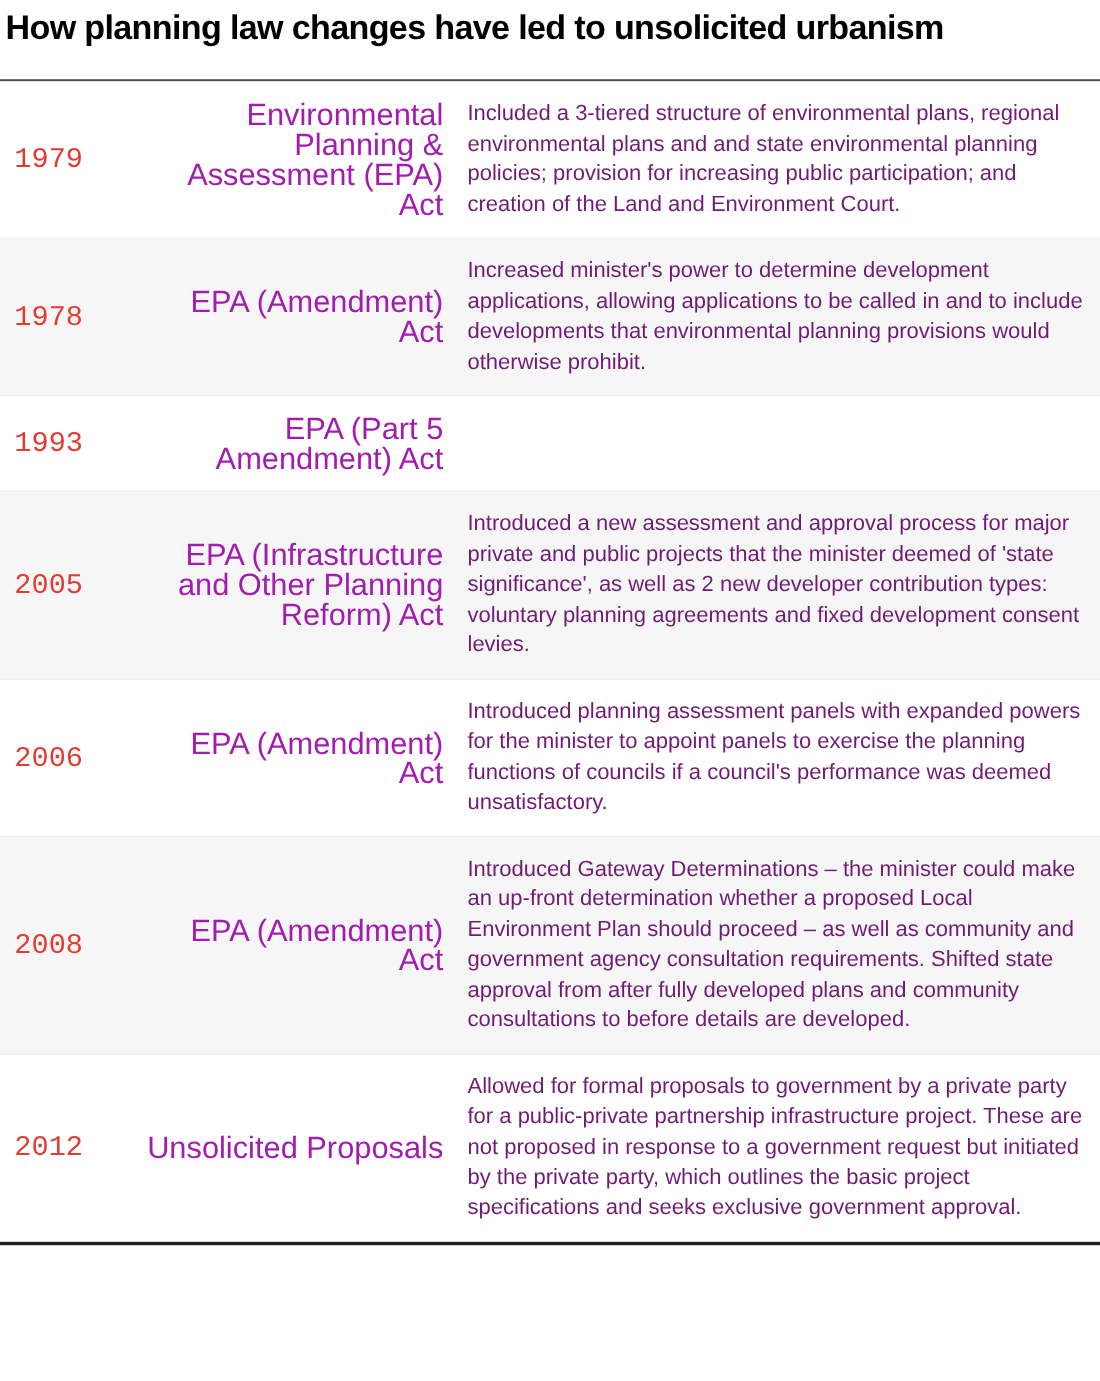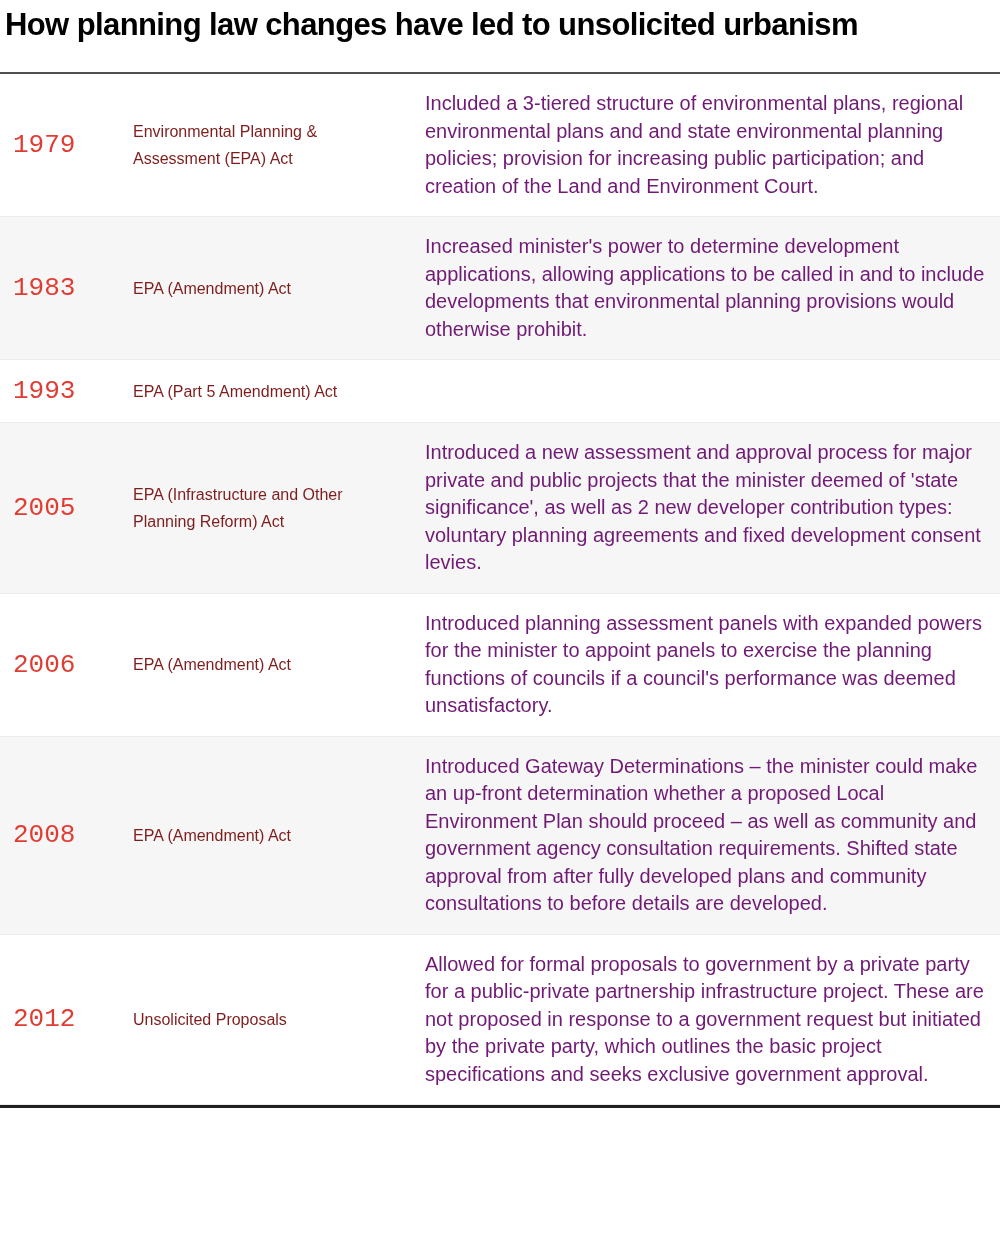--- a/index.html
+++ b/index.html
@@ -45,24 +45,25 @@
   .row.alt {
     background: #f6f6f6;
   }
   .year-cell {
     font-size: 26px;
     line-height: 30px;
     color: #e03c31;
     font-family: Liberation Mono, monospace;
   }
   .act-cell {
-    font-size: 16px;
+    font-size: 28px;
     line-height: 27px;
-    color: #7f1d1d;
+    color: #a21caf;
     padding-right: 22px;
+    text-align: right;
   }
   .desc-cell {
     font-size: 20px;
     line-height: 27.5px;
     color: #701a75;
   }
   .bottom-rule {
     border: none;
     border-top: 3px solid #1f1f1f;
     margin: 0 0 6px 0;
@@ -81,21 +82,21 @@
 
   <div class="timeline-table">
 
     <div class="row">
       <div class="year-cell">1979</div>
       <div class="act-cell">Environmental Planning &amp; Assessment (EPA) Act</div>
       <div class="desc-cell">Included a 3-tiered structure of environmental plans, regional environmental plans and and state environmental planning policies; provision for increasing public participation; and creation of the Land and Environment Court.</div>
     </div>
 
     <div class="row alt">
-      <div class="year-cell">1983</div>
+      <div class="year-cell">1978</div>
       <div class="act-cell">EPA (Amendment) Act</div>
       <div class="desc-cell">Increased minister's power to determine development applications, allowing applications to be called in and to include developments that environmental planning provisions would otherwise prohibit.</div>
     </div>
 
     <div class="row">
       <div class="year-cell">1993</div>
       <div class="act-cell">EPA (Part 5 Amendment) Act</div>
     </div>
 
     <div class="row alt">

